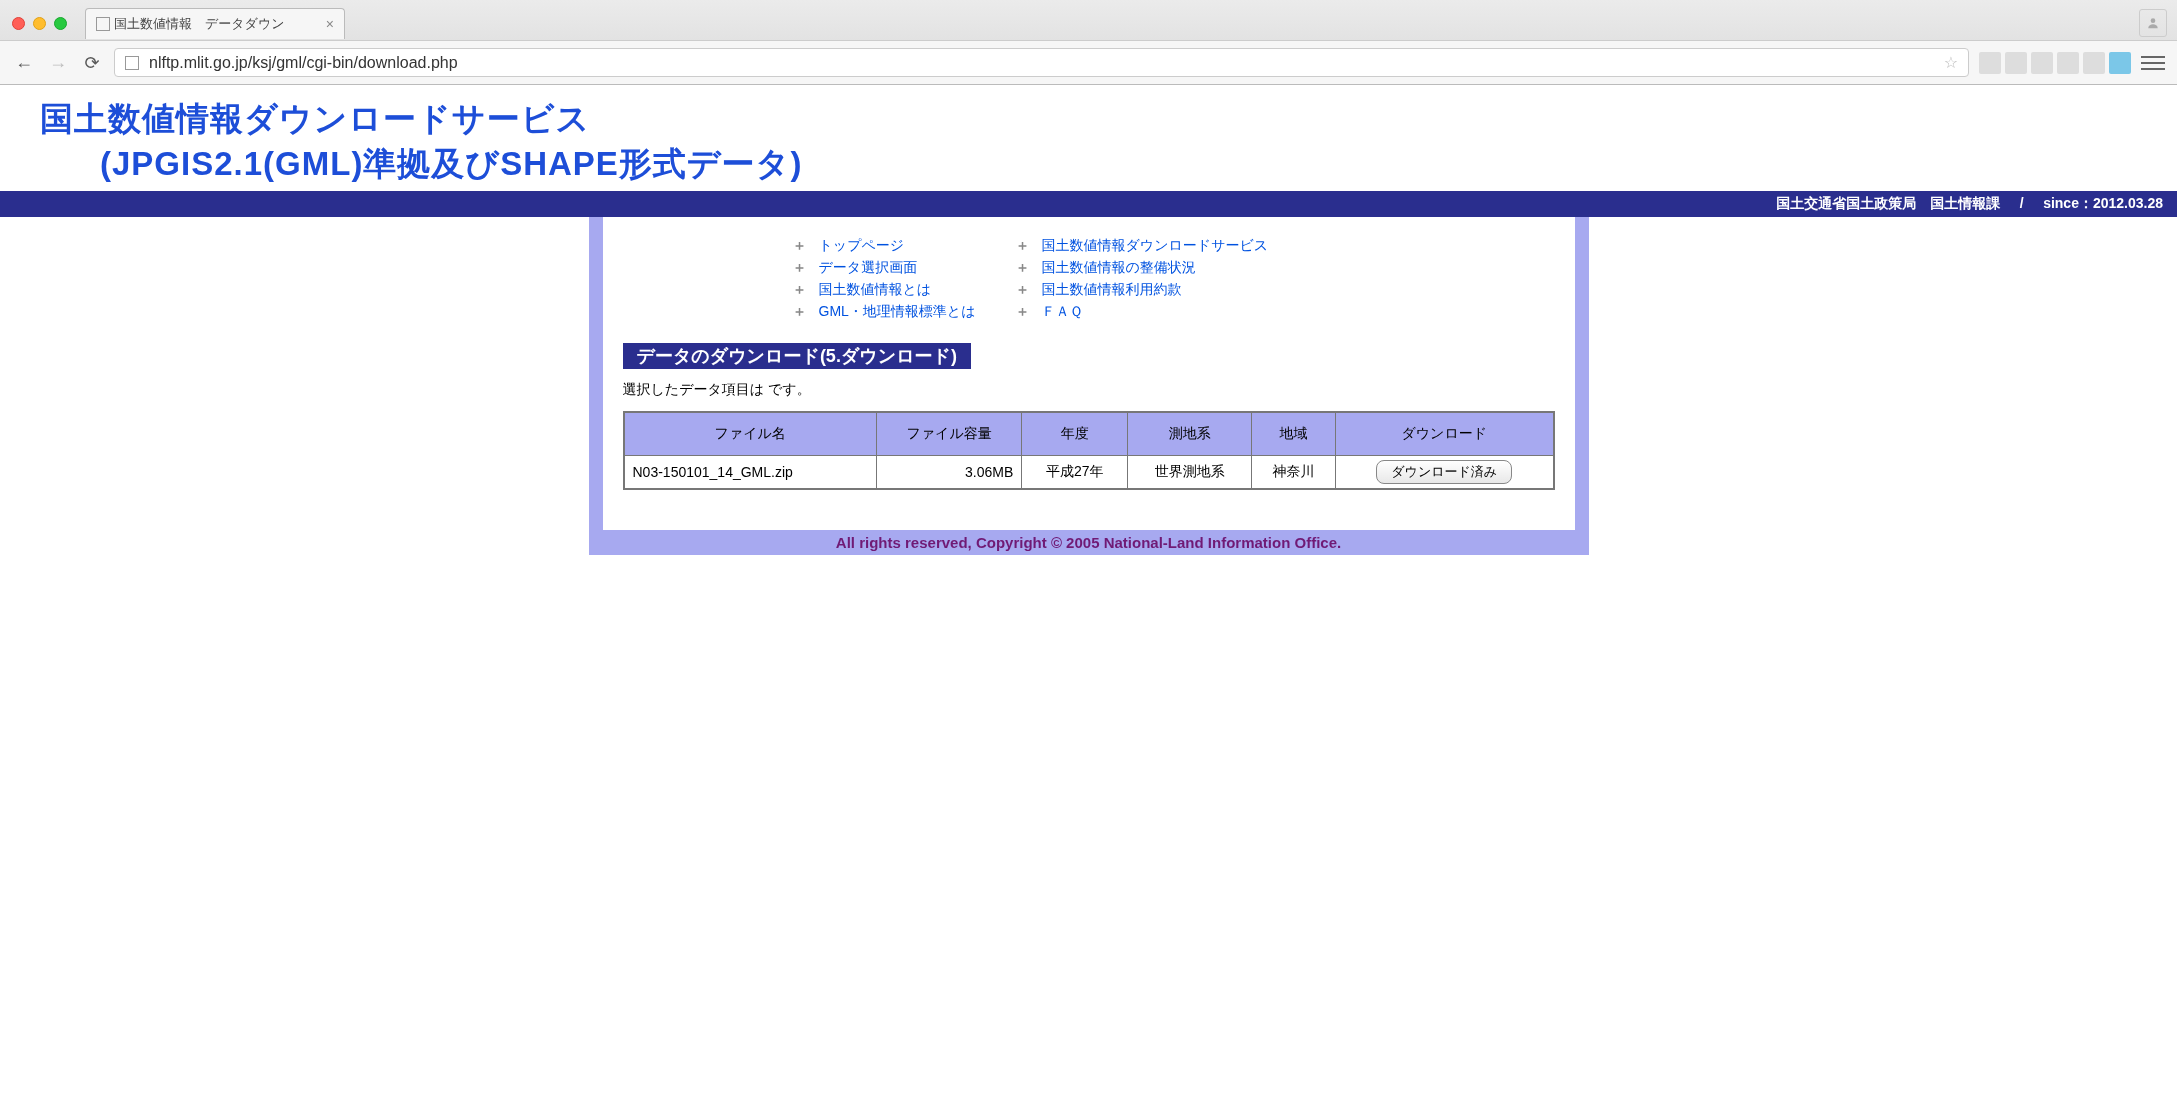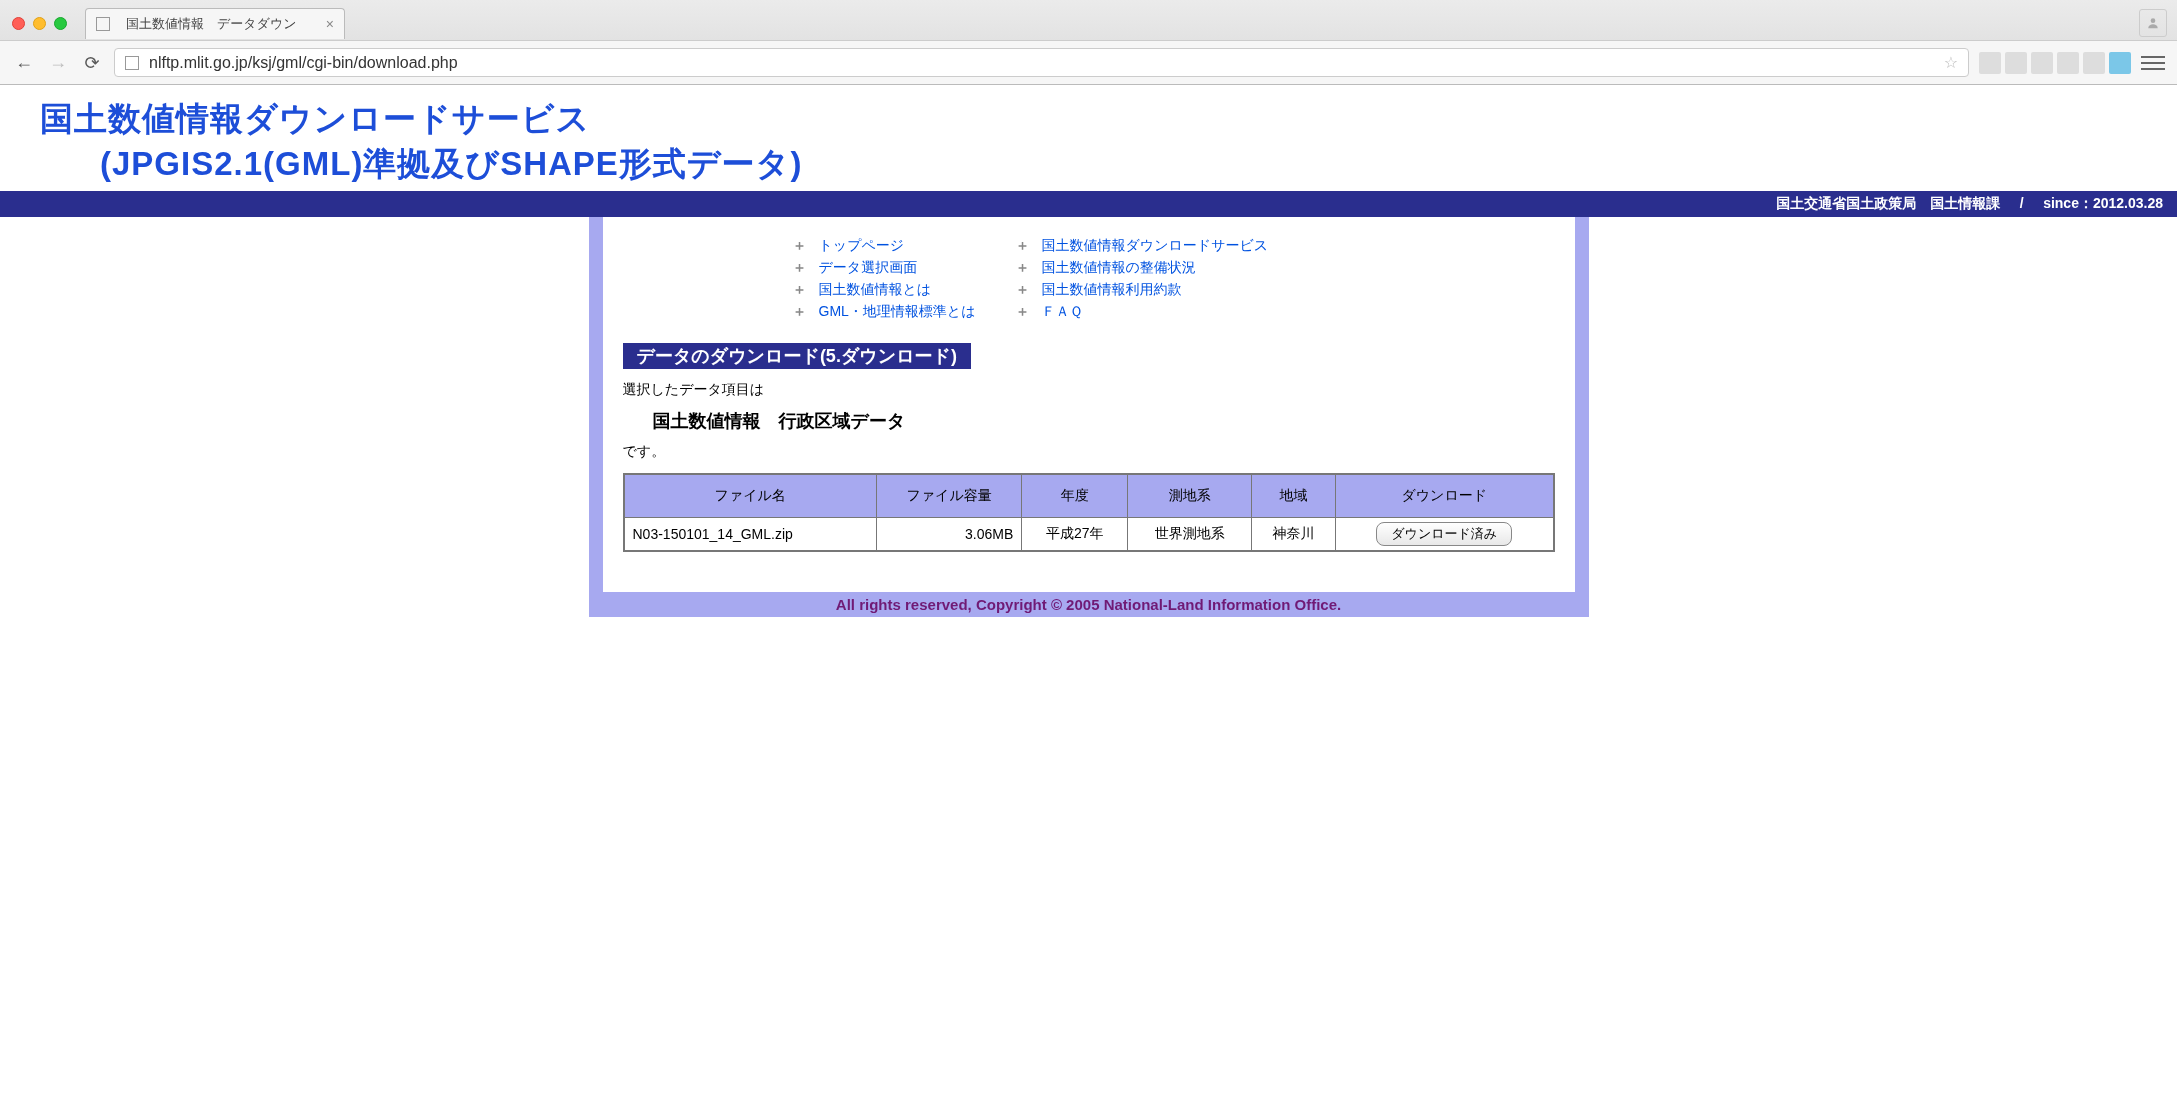--- a/index.html
+++ b/index.html
@@ -6,21 +6,21 @@
     body { font-family: "Hiragino Kaku Gothic Pro", "Meiryo", sans-serif; background: #fff; }
 
     
     .browser-chrome { background: linear-gradient(#ebebeb, #d9d9d9); border-bottom: 1px solid #bbb; }
     .tab-bar { display: flex; align-items: center; height: 40px; padding: 6px 0 0 12px; }
     .traffic-lights { display: flex; gap: 8px; margin-right: 18px; align-items: center; }
     .traffic-light { width: 13px; height: 13px; border-radius: 50%; }
     .tl-red { background: #ff5f57; border: 1px solid #e14037; }
     .tl-yellow { background: #ffbd2e; border: 1px solid #e1a116; }
     .tl-green { background: #28c940; border: 1px solid #17a82d; }
-    .tab { display: flex; align-items: center; background: #f6f6f6; border: 1px solid #bbb; border-bottom: none; border-radius: 4px 4px 0 0; padding: 6px 10px; font-size: 13px; color: #444; gap: 16px; min-width: 260px; }
+    .tab { display: flex; align-items: center; background: #f6f6f6; border: 1px solid #bbb; border-bottom: none; border-radius: 4px 4px 0 0; padding: 6px 10px; font-size: 13px; color: #444; gap: 4px; min-width: 260px; }
     .tab .favicon { width: 14px; height: 14px; border: 1px solid #999; }
     .tab .close { color: #888; font-size: 14px; margin-left: auto; }
     .addr-bar { display: flex; align-items: center; height: 44px; padding: 6px 12px; gap: 10px; background: #f6f6f6; border-top: 1px solid #ccc; }
     .nav-btn { color: #5a5a5a; font-size: 18px; width: 24px; text-align: center; }
     .nav-btn.disabled { color: #bdbdbd; }
     .url-box { flex: 1; display: flex; align-items: center; background: #fff; border: 1px solid #ccc; border-radius: 4px; padding: 4px 10px; font-size: 16px; color: #333; }
     .url-box .blank-icon { width: 14px; height: 14px; border: 1px solid #999; margin-right: 10px; }
     .url-box .star { margin-left: auto; color: #bbb; font-size: 16px; }
     .ext-icons { display: flex; gap: 4px; }
     .ext-icon { width: 22px; height: 22px; background: #ddd; border-radius: 2px; }
@@ -159,21 +159,20 @@
             <span class="plus" data-name="plus-icon">＋</span>
             <a href="#" data-name="nav-link">ＦＡＱ</a>
           </div>
       </div>
     </div>
 
     <div class="section-header" data-name="section-header">データのダウンロード(5.ダウンロード)</div>
 
     <div class="intro" data-name="intro-text">
       <span data-name="intro-prefix">選択したデータ項目は</span>
-      <span class="data-name" data-name="selected-data-name">国土数値情報　行政区域データ</span>
       <span data-name="intro-suffix">です。</span>
     </div>
 
     <table class="data" data-name="download-table">
       <thead>
         <tr data-name="table-header-row">
           <th data-name="th-filename">ファイル名</th>
           <th data-name="th-size">ファイル容量</th>
           <th data-name="th-year">年度</th>
           <th data-name="th-datum">測地系</th>

